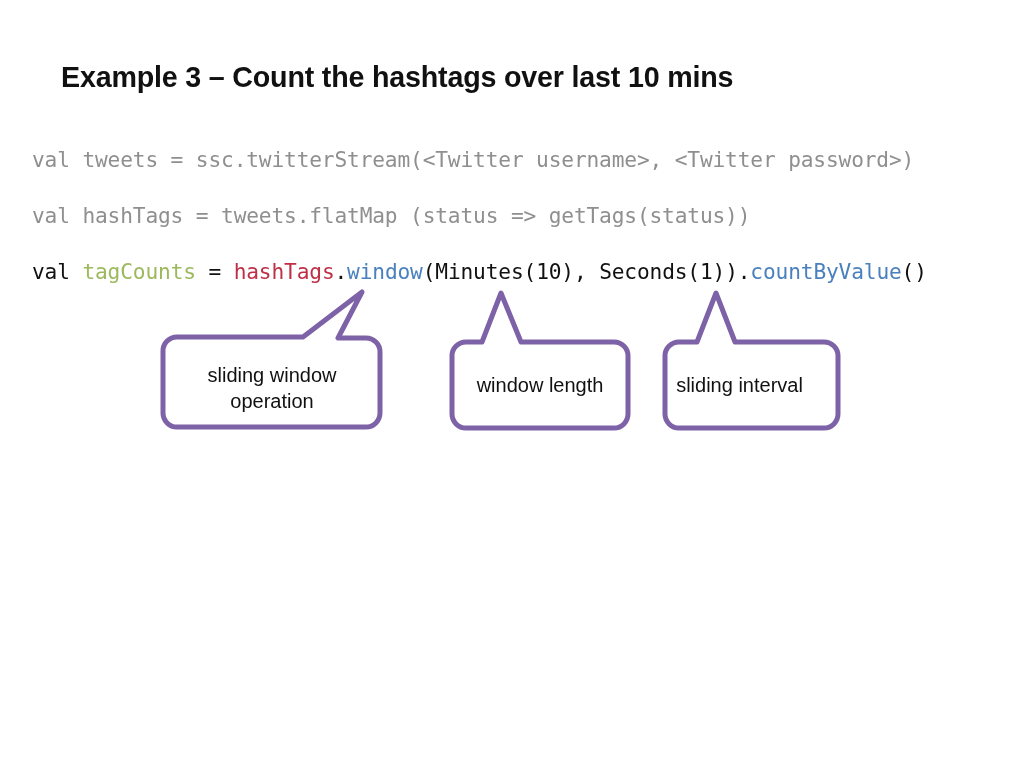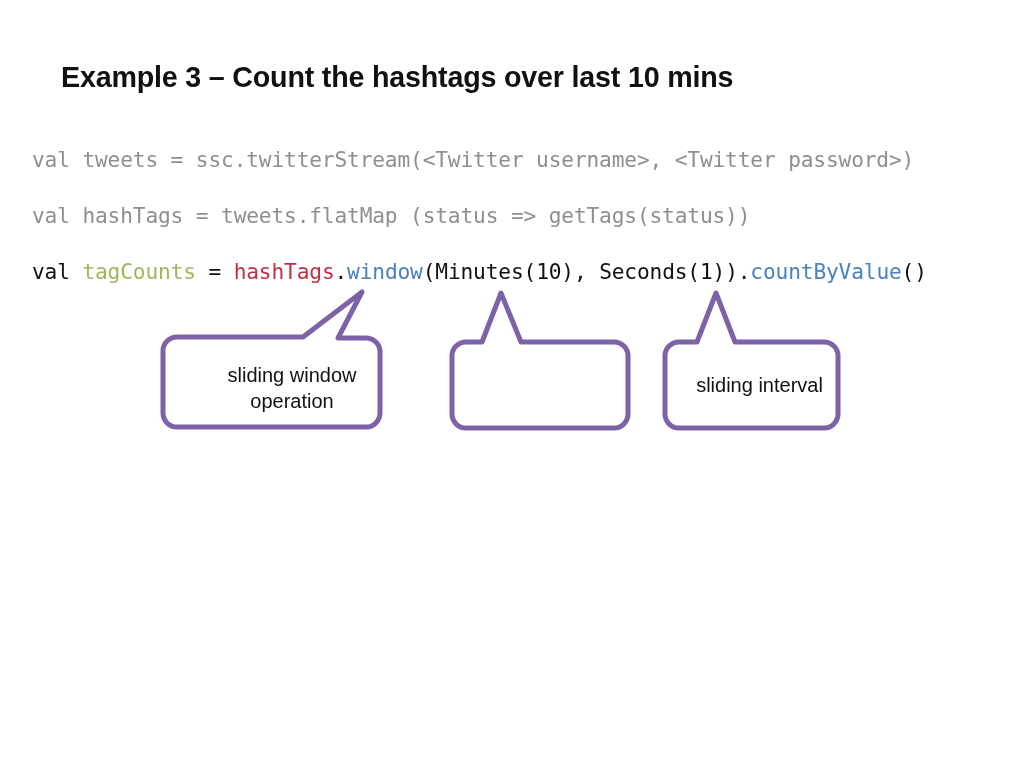--- a/index.html
+++ b/index.html
@@ -88,21 +88,20 @@
     position: absolute;
     display: flex;
     align-items: center;
     justify-content: center;
     text-align: center;
     color: #111111;
     font-family: "Liberation Sans", sans-serif;
     font-size: 20px;
     line-height: 26px;
     white-space: pre-line;
-    margin-left: 20px;
   }
 </style>
 </head>
 <body>
 
 <div id="slide">
 
   <div class="slide-title">Example 3 – Count the hashtags over last 10 mins</div>
 
   <div class="code-block">
@@ -143,20 +142,21 @@
                L 614 342
                A 14 14 0 0 1 628 356
                L 628 414
                A 14 14 0 0 1 614 428
                L 466 428
                A 14 14 0 0 1 452 414
                L 452 356
                A 14 14 0 0 1 466 342
                Z"></path>
     </svg>
+    <div class="callout-label" style="left:454px; top:344px; width:172px; height:82px;">window length</div>
 
     <svg class="callout-svg" width="1024" height="768" viewBox="0 0 1024 768">
       <path class="callout-shape" d="M 679 342
                L 697 342
                L 716 293
                L 735 342
                L 824 342
                A 14 14 0 0 1 838 356
                L 838 414
                A 14 14 0 0 1 824 428

